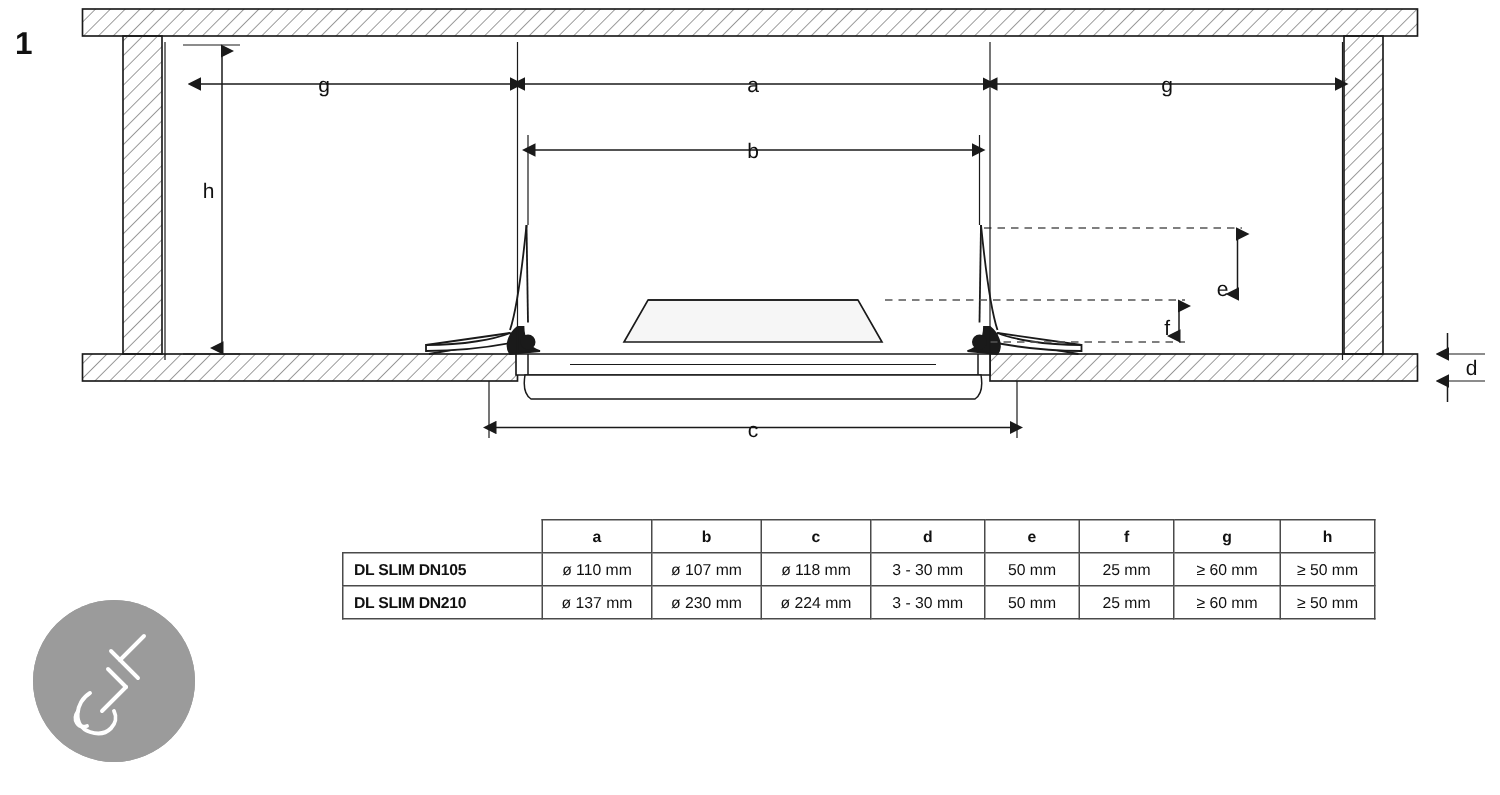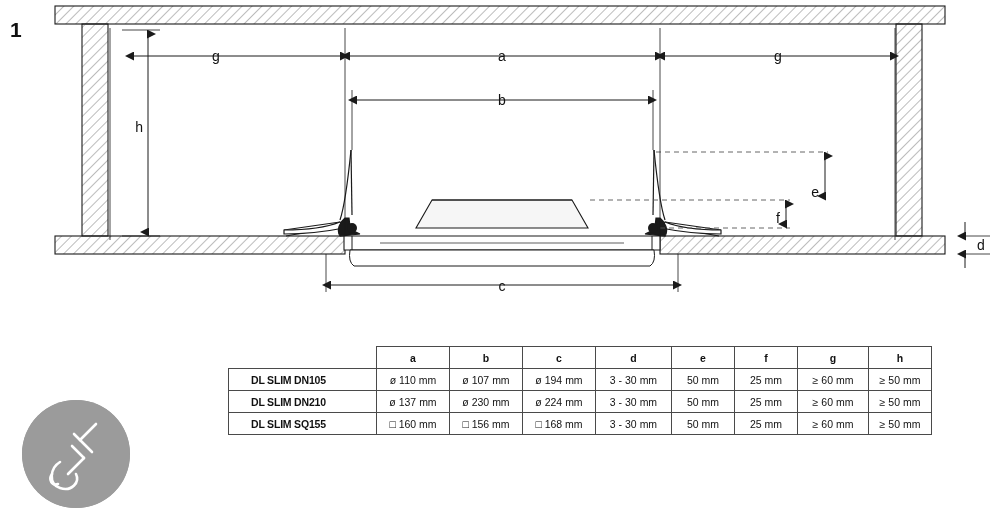--- a/index.html
+++ b/index.html
@@ -33,21 +33,21 @@
     height:21px;
     text-align:center;
     vertical-align:middle;
     font-weight:normal;
     color:#111;
     background:#fff;
   }
   .spec-table th{font-weight:bold;}
   .spec-table td.rowhead{
     text-align:left;
-    padding-left:22px;
+    padding-left:7px;
     font-weight:bold;
     letter-spacing:-.2px;
     width:125px;
     border-left:1px solid #4a4a4a;
   }
   .spec-table td.corner{border:none;background:transparent;}
   .col-a{width:72px;}
   .col-b{width:72px;}
   .col-c{width:72px;}
   .col-d{width:75px;}
@@ -230,45 +230,34 @@
         <th class="col-f">f</th>
         <th class="col-g">g</th>
         <th class="col-h">h</th>
       </tr>
     </thead>
     <tbody>
       <tr>
         <td class="rowhead">DL SLIM DN105</td>
         <td>ø 110 mm</td>
         <td>ø 107 mm</td>
-        <td>ø 194 mm</td>
+        <td>ø 118 mm</td>
         <td>3 - 30 mm</td>
         <td>50 mm</td>
         <td>25 mm</td>
         <td>≥ 60 mm</td>
         <td>≥ 50 mm</td>
       </tr>
       <tr>
         <td class="rowhead">DL SLIM DN210</td>
         <td>ø 137 mm</td>
         <td>ø 230 mm</td>
         <td>ø 224 mm</td>
         <td>3 - 30 mm</td>
         <td>50 mm</td>
         <td>25 mm</td>
         <td>≥ 60 mm</td>
         <td>≥ 50 mm</td>
       </tr>
-      <tr>
-        <td class="rowhead">DL SLIM SQ155</td>
-        <td>□ 160 mm</td>
-        <td>□ 156 mm</td>
-        <td>□ 168 mm</td>
-        <td>3 - 30 mm</td>
-        <td>50 mm</td>
-        <td>25 mm</td>
-        <td>≥ 60 mm</td>
-        <td>≥ 50 mm</td>
-      </tr>
     </tbody>
   </table>
 
 </div>
 
 </body></html>

